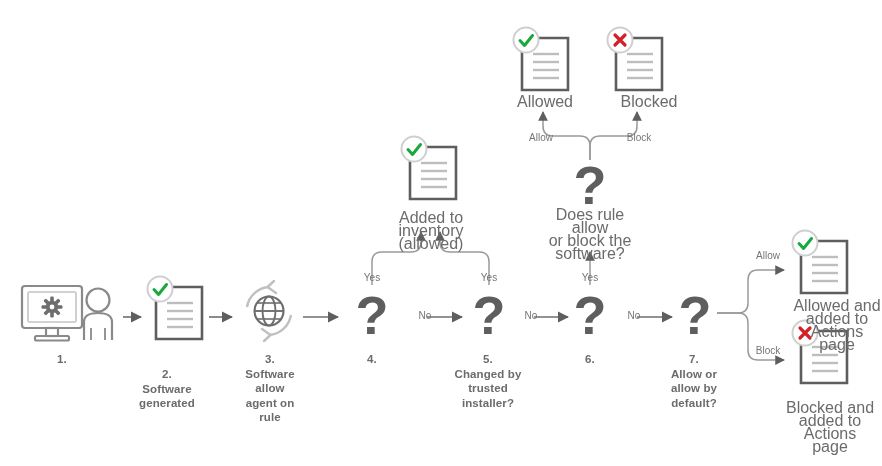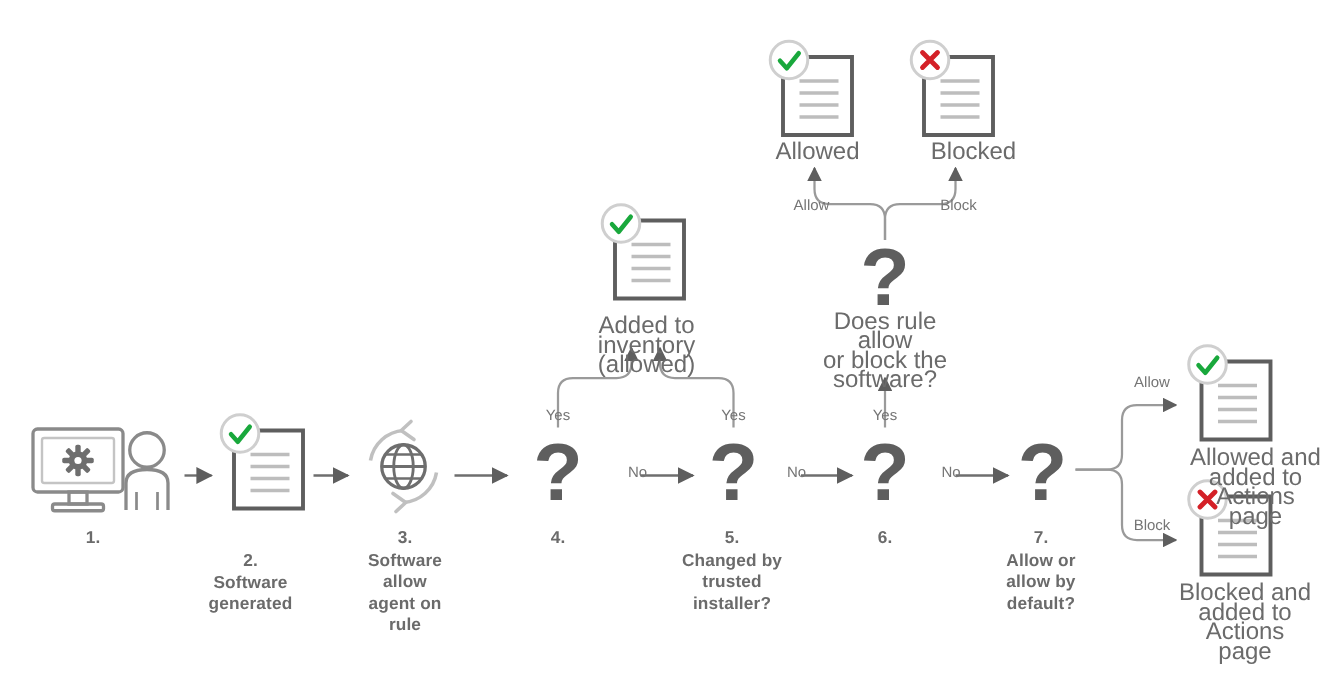--- a/index.html
+++ b/index.html
@@ -277,21 +277,21 @@
   <div class="plain-label ml" style="left:508px; top:95px; width:74px;">Allowed</div>
 
   <div class="plain-label ml" style="left:612px; top:95px; width:74px;">Blocked</div>
 
   <div class="plain-label ml" style="left:791px; top:299px; width:92px;">
       <div>Allowed and</div>
       <div>added to</div>
       <div>Actions page</div>
     </div>
 
-  <div class="plain-label ml" style="left:784px; top:389px; width:92px;">
+  <div class="plain-label ml" style="left:784px; top:401px; width:92px;">
       <div>Blocked and</div>
       <div>added to</div>
       <div>Actions page</div>
     </div>
 
   <div class="edge-label" style="left:354px; top:272px; width:36px;">Yes</div>
 
   <div class="edge-label" style="left:471px; top:272px; width:36px;">Yes</div>
 
   <div class="edge-label" style="left:412px; top:310px; width:26px;">No</div>

